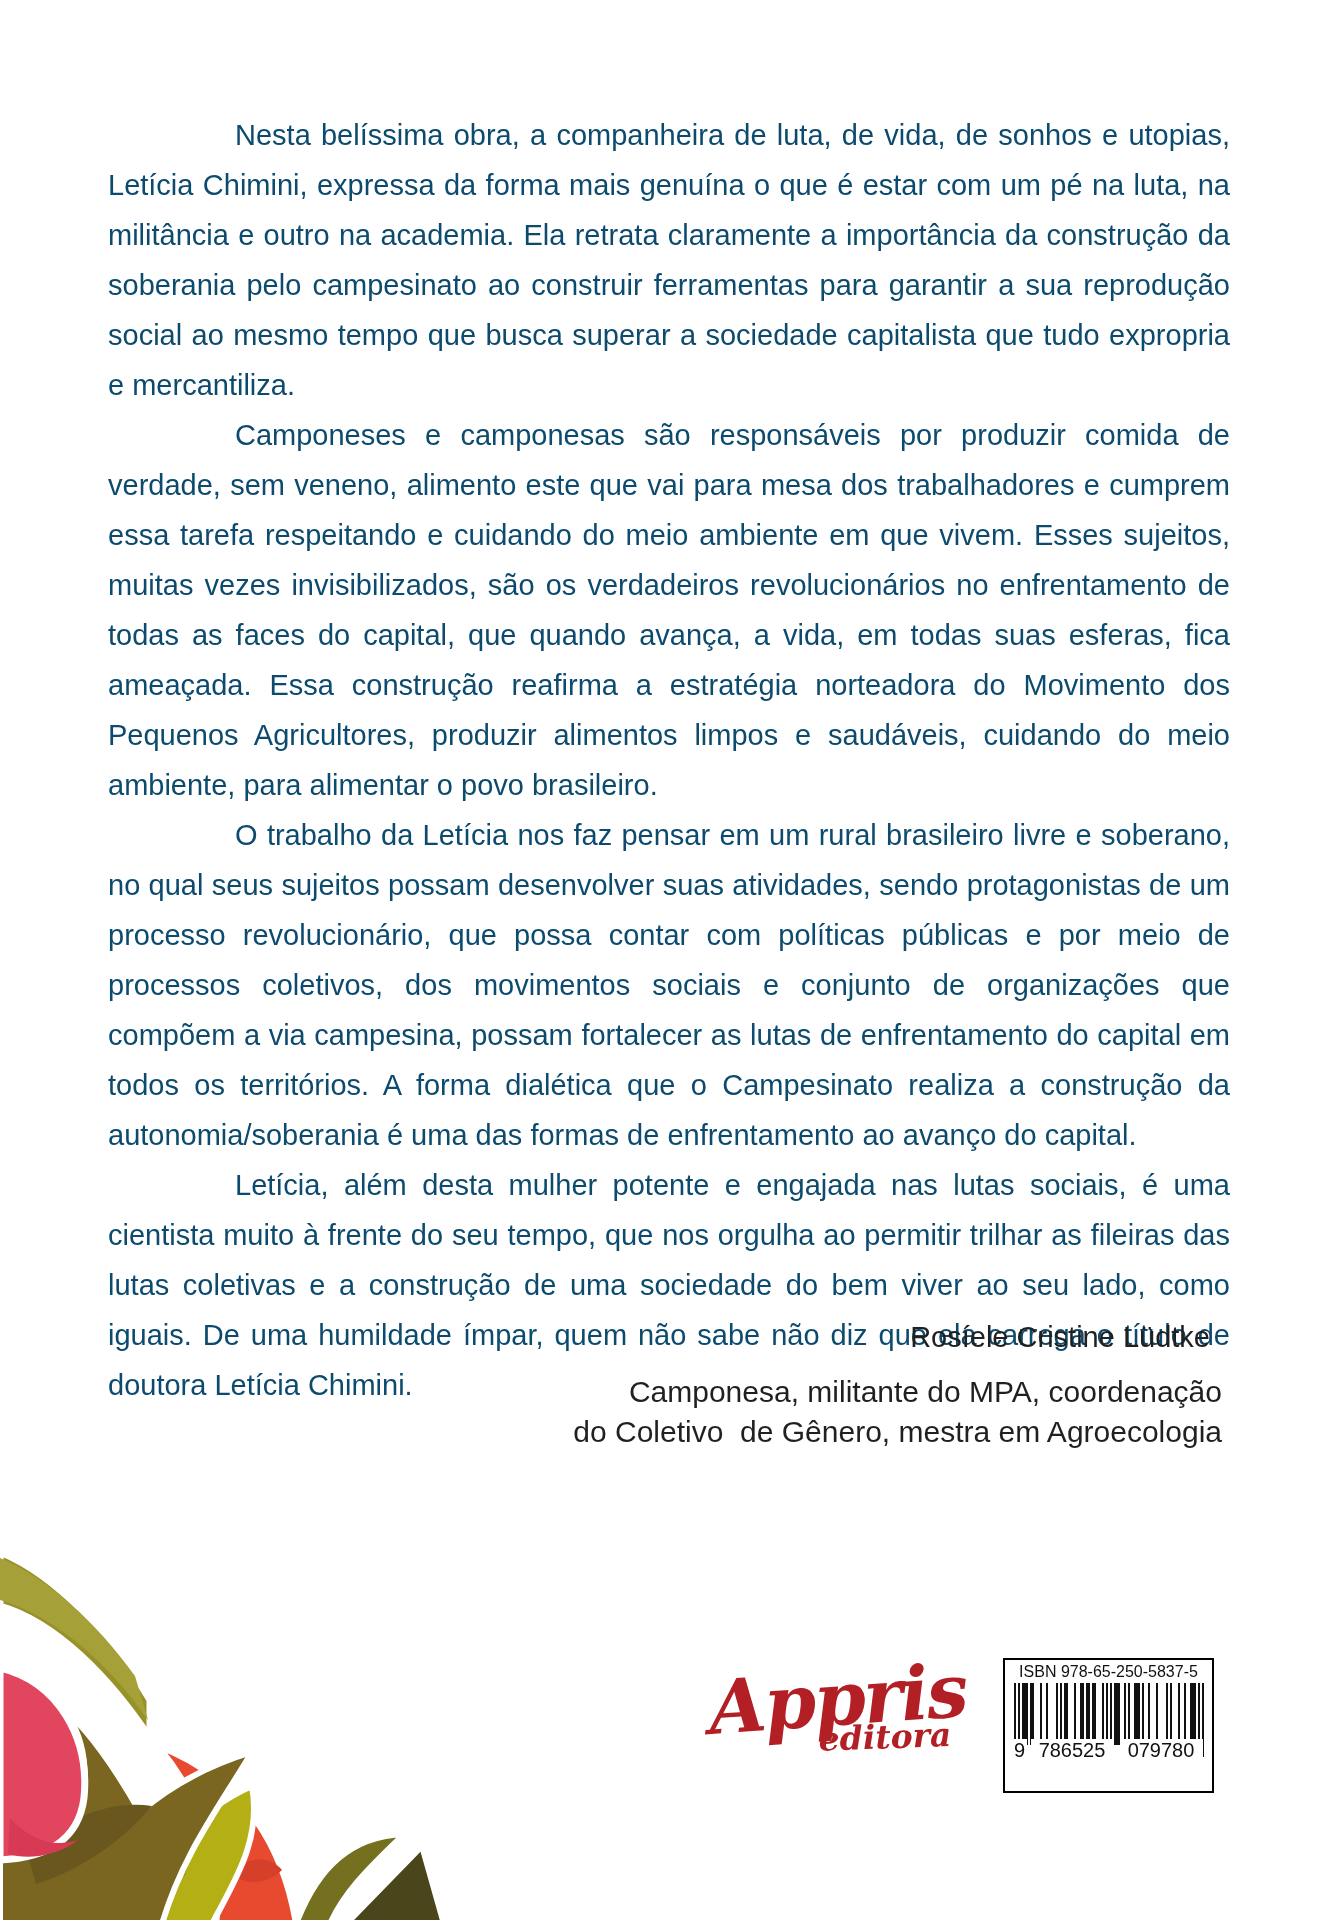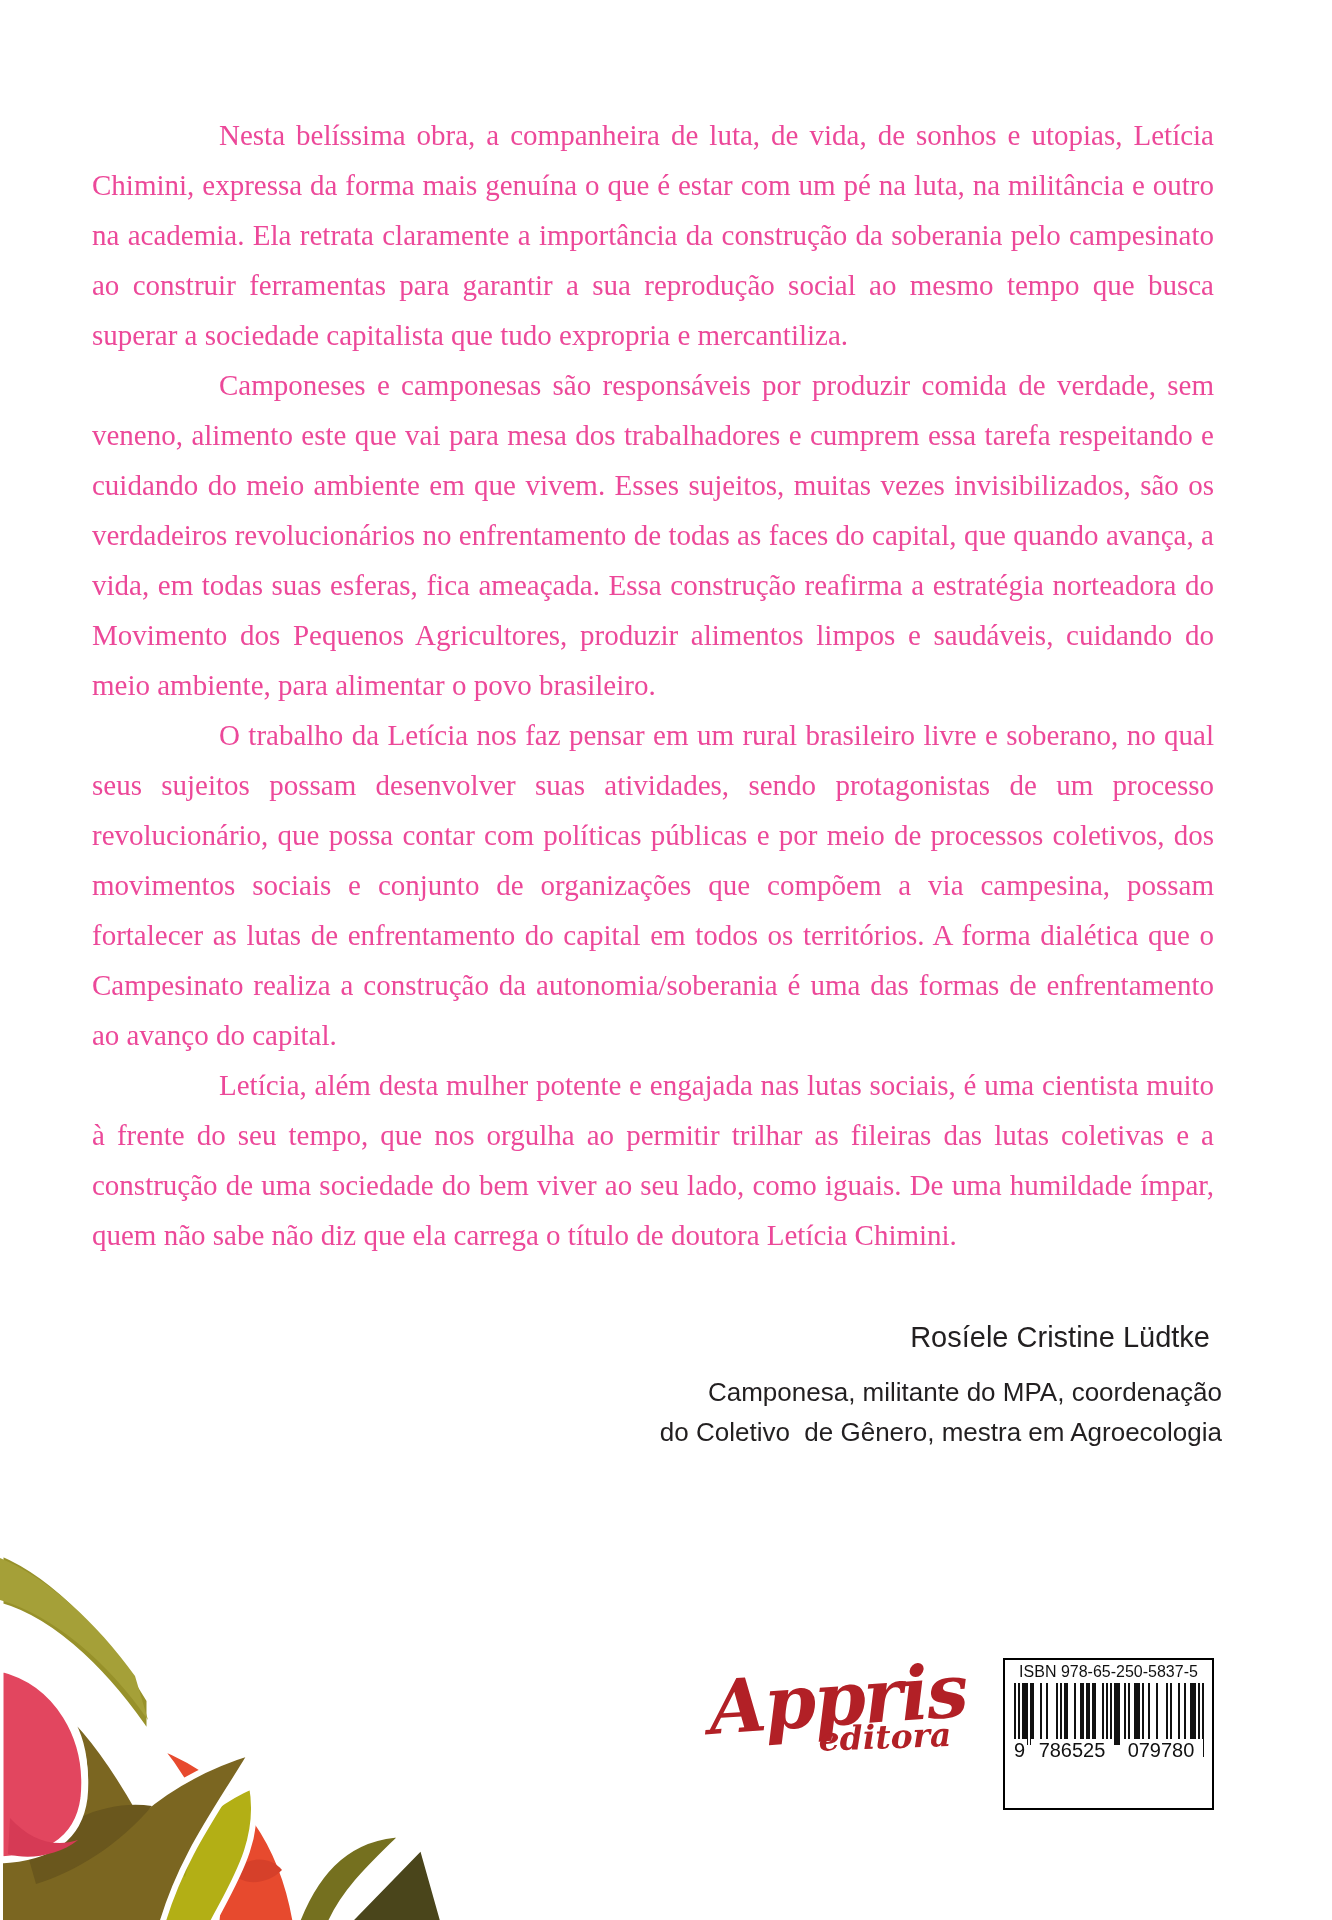--- a/index.html
+++ b/index.html
@@ -6,37 +6,36 @@
   .page{
     position:relative;
     width:1332px;height:1920px;
     margin:0 auto;
     background:#ffffff;
     overflow:hidden;
     font-family:"Liberation Sans","DejaVu Sans",sans-serif;
   }
   
   .blurb{
-    position:absolute;left:92px;top:110px;width:1122px;
-    color:#ec4899;
+    position:absolute;left:108px;top:110px;width:1122px;
+    color:#0c4a6e;
     font-size:29px;line-height:50px;
     text-align:justify;
-    font-family:Liberation Serif, serif;
   }
   .blurb p{margin:0;text-indent:127px;}
   
   .sig-name{
     position:absolute;left:88px;top:1312px;width:1122px;
     text-align:right;color:#221f20;
     font-size:29px;line-height:50px;
   }
   .sig-affil{
     position:absolute;left:100px;top:1372px;width:1122px;
     text-align:right;color:#221f20;
-    font-size:26px;line-height:40px;
+    font-size:30px;line-height:40px;
     white-space:pre-wrap;
   }
   
   .artwork{position:absolute;left:0;top:1300px;width:510px;height:620px;}
   
   .publisher{
     position:absolute;left:700px;top:1662px;width:275px;height:150px;
     text-align:center;
   }
   .publisher .brand{
@@ -49,21 +48,21 @@
   }
   .publisher .brand-sub{
     font-family:"DejaVu Serif","Liberation Serif",serif;
     font-style:italic;font-weight:bold;
     font-size:33px;line-height:33px;
     display:block;margin-top:-14px;padding-left:95px;
     transform:rotate(-2deg);
   }
   
   .barcode{
-    position:absolute;left:1003px;top:1658px;width:211px;height:152px;
+    position:absolute;left:1003px;top:1658px;width:211px;height:135px;
     background:#fff;border:2px solid #000;box-sizing:border-box;
   }
   .isbn-line{
     margin-top:2px;text-align:center;
     font-size:16px;line-height:20px;color:#111;
     letter-spacing:0px;white-space:nowrap;
   }
   .bars-wrap{position:relative;width:190px;margin:1px auto 0 auto;height:84px;}
   .bars{display:flex;align-items:flex-start;height:84px;}
   .bars div{width:2px;}

